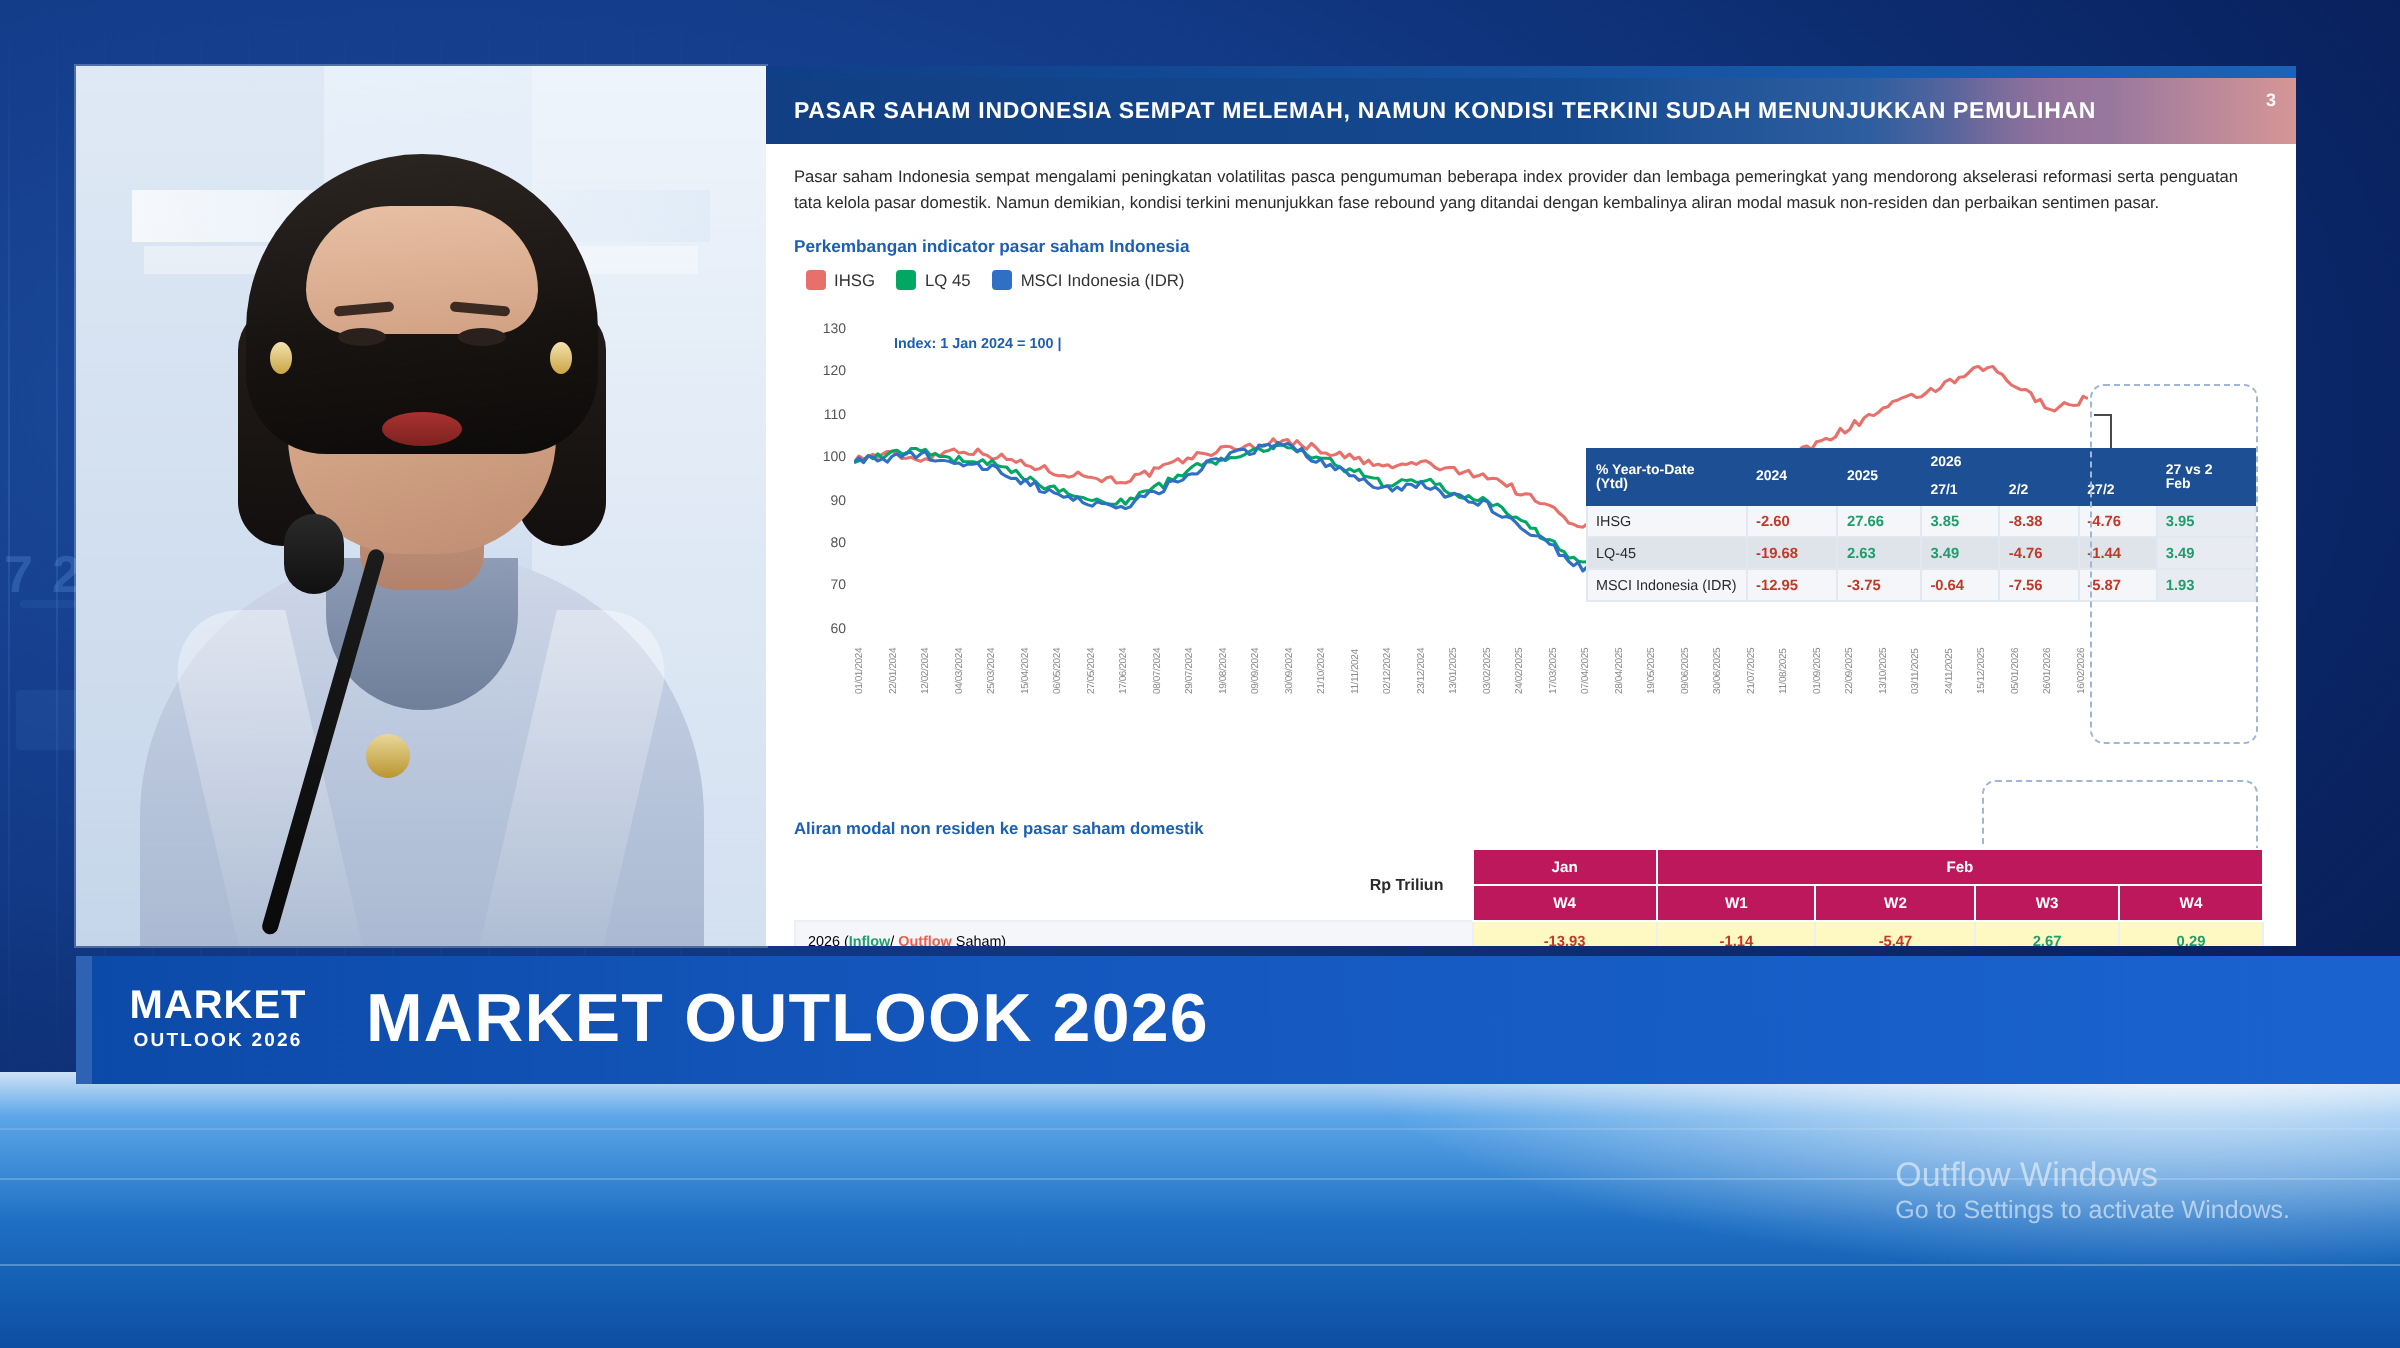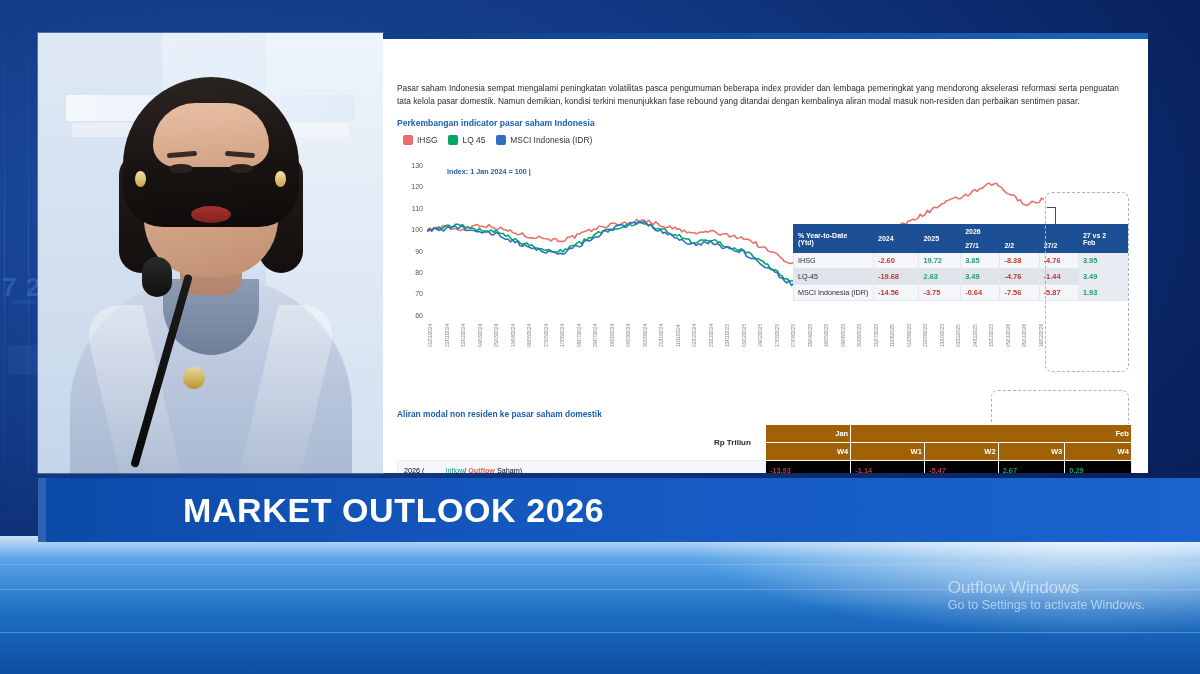--- a/index.html
+++ b/index.html
@@ -239,27 +239,27 @@
     position:absolute; border:1.2px dashed #9fb6d6; border-radius:7px;
     pointer-events:none;
   }
 
   
   .flow-head { position:absolute; left:14px; top:337px; font-size:8.4px; font-weight:700; color:#1d5fb0; }
   .flow-table {
     position:absolute; left:14px; top:352px; width:735px;
     border-collapse:collapse; font-size:7.4px;
   }
-  .flow-table th { background:#a16207; color:#fff; font-weight:700; font-size:7.6px;
-    border:1px solid #fff; padding:4px 2px; text-align:right; }
+  .flow-table th { background:#be185d; color:#fff; font-weight:700; font-size:7.6px;
+    border:1px solid #fff; padding:4px 2px; text-align:center; }
   .flow-table th.blank { background:#fff; border:none; color:#2b2b2b; text-align:right;
     padding-right:14px; font-size:8px; }
-  .flow-table td { border:1px solid #eceff3; padding:5px 4px; background:#000000; }
+  .flow-table td { border:1px solid #eceff3; padding:5px 4px; text-align:center; background:#fef9c3; }
   .flow-table td.lbl { text-align:left; background:#f4f6f9; font-size:7.2px; padding-left:6px; }
-  .inflow { color:#1e9e6a; font-weight:400;padding-left:21px; }
+  .inflow { color:#1e9e6a; font-weight:700; }
   .outflow { color:#e8604c; font-weight:700; }
 
   
   #lower-third {
     position:absolute; left:38px; top:478px; width:1162px; height:64px;
     background:linear-gradient(90deg,#0c4aa8 0%, #1457bd 40%, #1a63cf 100%);
   }
   .lt-logo {
     position:absolute; left:12px; top:7px; width:118px; height:48px;
     display:flex; flex-direction:column; align-items:center; justify-content:center;
@@ -344,20 +344,24 @@
   <div class="sp-lips"></div>
   <div class="sp-earring l"></div>
   <div class="sp-earring r"></div>
   <div class="sp-mic-arm"></div>
   <div class="sp-mic-head"></div>
 </div>
 
 <div id="slide">
   <div class="slide-topstrip"></div>
 
+  <div class="slide-title-bar">
+    <div class="tint"></div>
+    <div class="slide-title">PASAR SAHAM INDONESIA SEMPAT MELEMAH, NAMUN KONDISI TERKINI SUDAH MENUNJUKKAN PEMULIHAN</div>
+  </div>
   <div class="slide-num">3</div>
 
   <div class="slide-body">
 
     <div class="para">Pasar saham Indonesia sempat mengalami peningkatan volatilitas pasca pengumuman beberapa index provider dan lembaga pemeringkat yang mendorong akselerasi reformasi serta penguatan tata kelola pasar domestik. Namun demikian, kondisi terkini menunjukkan fase rebound yang ditandai dengan kembalinya aliran modal masuk non-residen dan perbaikan sentimen pasar.</div>
 
     <div class="sec-head">Perkembangan indicator pasar saham Indonesia</div>
 
     <div class="legend">
       <div class="lg-item">
@@ -454,38 +458,38 @@
         <tr>
           <th>27/1</th>
           <th>2/2</th>
           <th>27/2</th>
         </tr>
       </thead>
       <tbody id="ytd-body">
           <tr>
             <td class="lbl">IHSG</td>
             <td class="neg">-2.60</td>
-            <td class="pos">19.72</td>
+            <td class="pos">27.66</td>
             <td class="pos">3.85</td>
             <td class="neg">-8.38</td>
             <td class="neg">-4.76</td>
             <td class="pos hl-col">3.95</td>
           </tr>
           <tr>
             <td class="lbl">LQ-45</td>
             <td class="neg">-19.68</td>
             <td class="pos">2.63</td>
             <td class="pos">3.49</td>
             <td class="neg">-4.76</td>
             <td class="neg">-1.44</td>
             <td class="pos hl-col">3.49</td>
           </tr>
           <tr>
             <td class="lbl">MSCI Indonesia (IDR)</td>
-            <td class="neg">-14.56</td>
+            <td class="neg">-12.95</td>
             <td class="neg">-3.75</td>
             <td class="neg">-0.64</td>
             <td class="neg">-7.56</td>
             <td class="neg">-5.87</td>
             <td class="pos hl-col">1.93</td>
           </tr>
         </tbody>
     </table>
 
     <div class="dash-box" style="left:662px; top:120px; width:84px; height:180px;"></div>
@@ -519,19 +523,23 @@
             <td class="pos">0.29</td>
           </tr>
       </tbody>
     </table>
 
   </div>
 </div>
 
 <div id="lower-third">
   <div class="lt-edge"></div>
+  <div class="lt-logo">
+    <div class="l1">MARKET</div>
+    <div class="l2">OUTLOOK 2026</div>
+  </div>
   <div class="lt-title">MARKET OUTLOOK 2026</div>
 </div>
 
 <div id="activate-windows">
   <div class="aw1">Outflow Windows</div>
   <div class="aw2">Go to Settings to activate Windows.</div>
 </div>
 
 </body></html>

